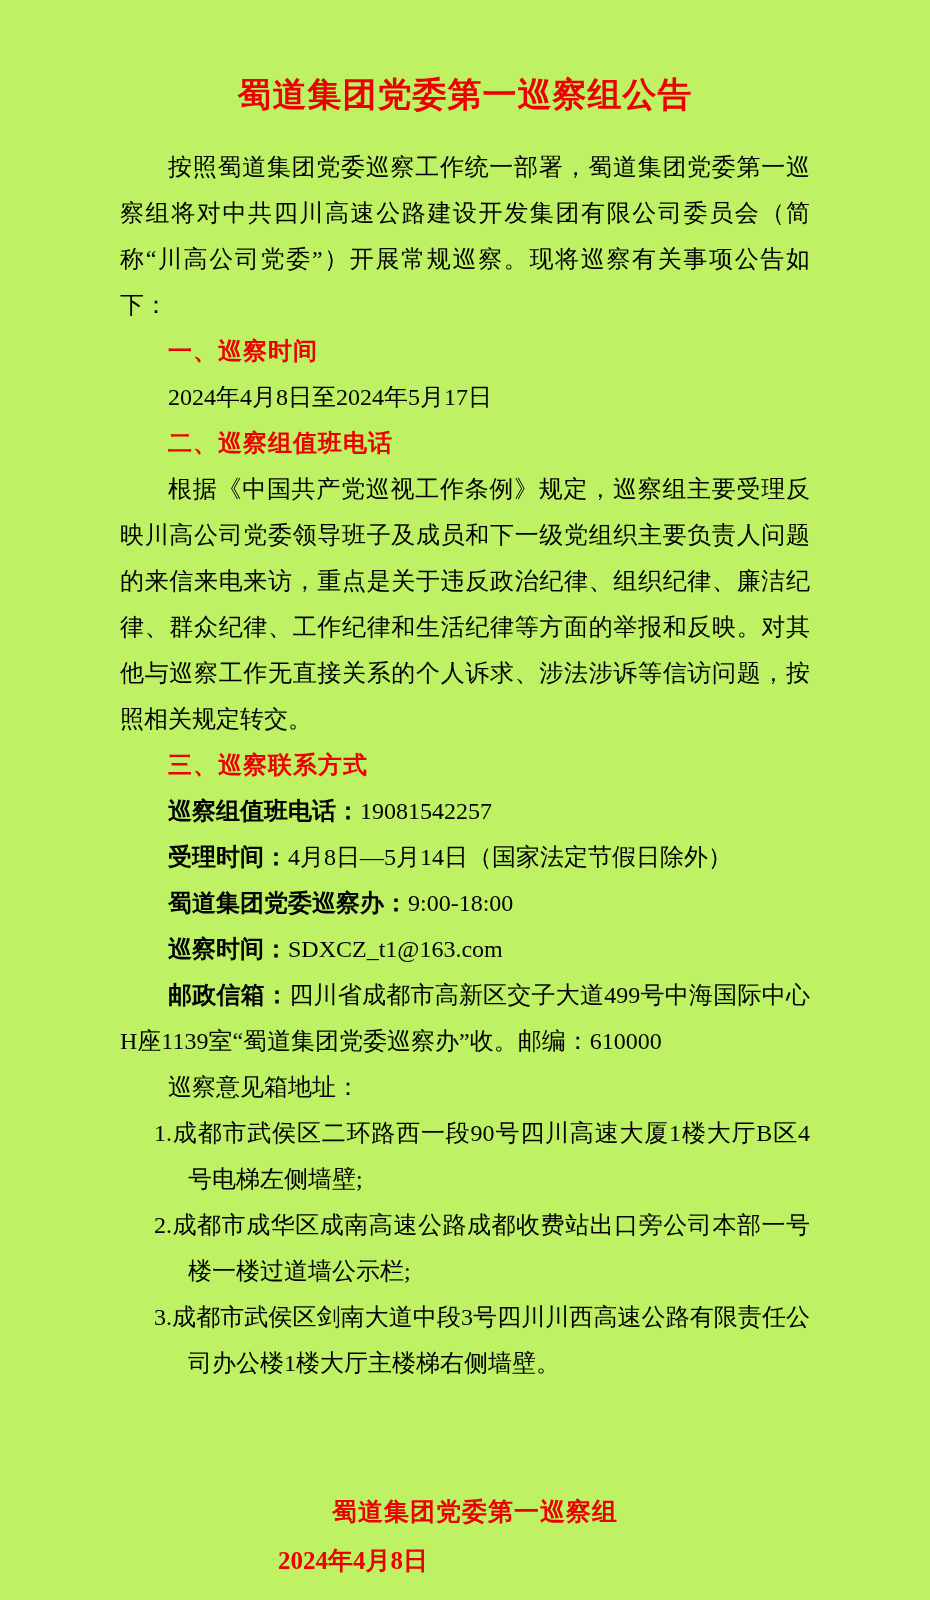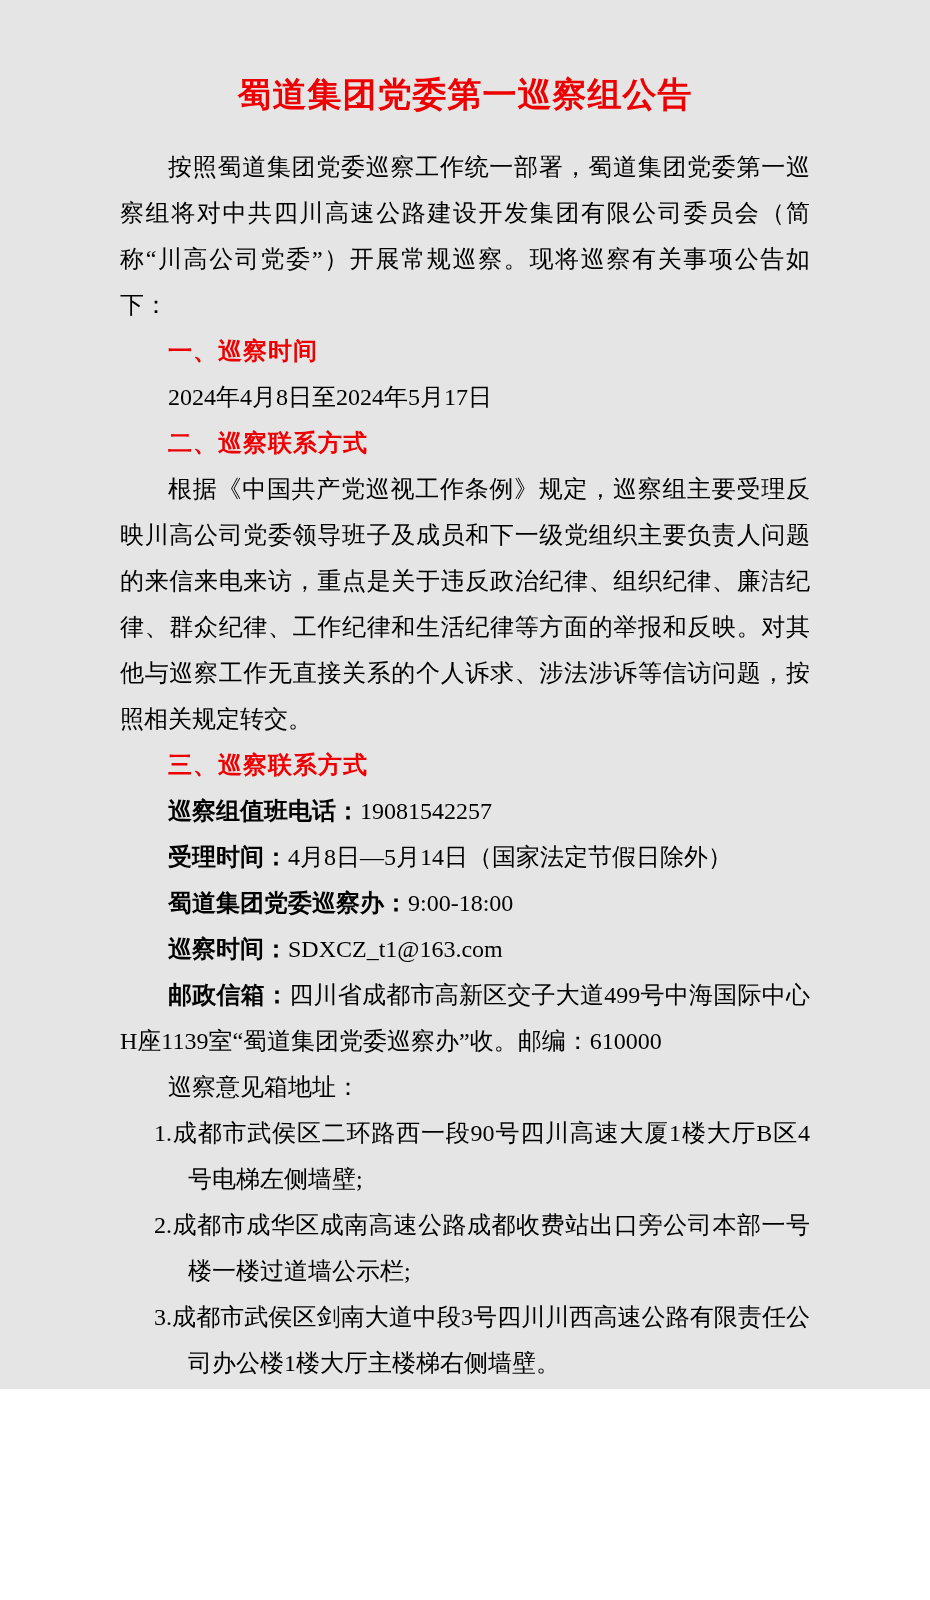--- a/index.html
+++ b/index.html
@@ -1,21 +1,21 @@
 <!DOCTYPE html>
 <html><head>
 <meta charset="utf-8">
 <style>
   * { margin: 0; padding: 0; box-sizing: border-box; }
   html, body { background: #ffffff; }
   .page {
     position: relative;
     width: 930px;
-    height: 1389px;
-    background: #e5e5e5;
+    height: 1600px;
+    background: #bef264;
     overflow: hidden;
     font-family: "Liberation Serif", "DejaVu Serif", serif;
     color: #000000;
   }
   .content {
     padding: 0 120px;
   }
   .title {
     padding-top: 72px;
     text-align: center;
@@ -62,21 +62,21 @@
     text-indent: -34px;
   }
   .signature { margin-top: 100px; }
   .sig-name {
     font-size: 25px;
     line-height: 50px;
     font-weight: bold;
     color: #ee0000;
     text-align: right;
     padding-right: 192px;
-    font-family: Liberation Mono, monospace;
+    font-family: Liberation Sans, sans-serif;
     letter-spacing: 1px;
   }
   .sig-date {
     font-size: 25px;
     line-height: 50px;
     font-weight: bold;
     color: #ee0000;
     text-align: center;
     padding-right: 224px;
     font-family: "Liberation Serif", "DejaVu Serif", serif;
@@ -88,21 +88,21 @@
 <div class="page">
   <div class="content">
 
     <h1 class="title">蜀道集团党委第一巡察组公告</h1>
 
     <p class="body indent intro">按照蜀道集团党委巡察工作统一部署，蜀道集团党委第一巡察组将对中共四川高速公路建设开发集团有限公司委员会（简称“川高公司党委”）开展常规巡察。现将巡察有关事项公告如下：</p>
 
     <h2 class="heading">一、巡察时间</h2>
     <p class="body indent">2024年4月8日至2024年5月17日</p>
 
-    <h2 class="heading">二、巡察联系方式</h2>
+    <h2 class="heading">二、巡察组值班电话</h2>
     <p class="body indent">根据《中国共产党巡视工作条例》规定，巡察组主要受理反映川高公司党委领导班子及成员和下一级党组织主要负责人问题的来信来电来访，重点是关于违反政治纪律、组织纪律、廉洁纪律、群众纪律、工作纪律和生活纪律等方面的举报和反映。对其他与巡察工作无直接关系的个人诉求、涉法涉诉等信访问题，按照相关规定转交。</p>
 
     <h2 class="heading">三、巡察联系方式</h2>
 
     <p class="body indent"><span class="label-bold">巡察组值班电话：</span><span>19081542257</span></p>
 
     <p class="body indent"><span class="label-bold">受理时间：</span><span>4月8日—5月14日（国家法定节假日除外）</span></p>
 
     <p class="body indent"><span class="label-bold">蜀道集团党委巡察办：</span><span>9:00-18:00</span></p>
 

